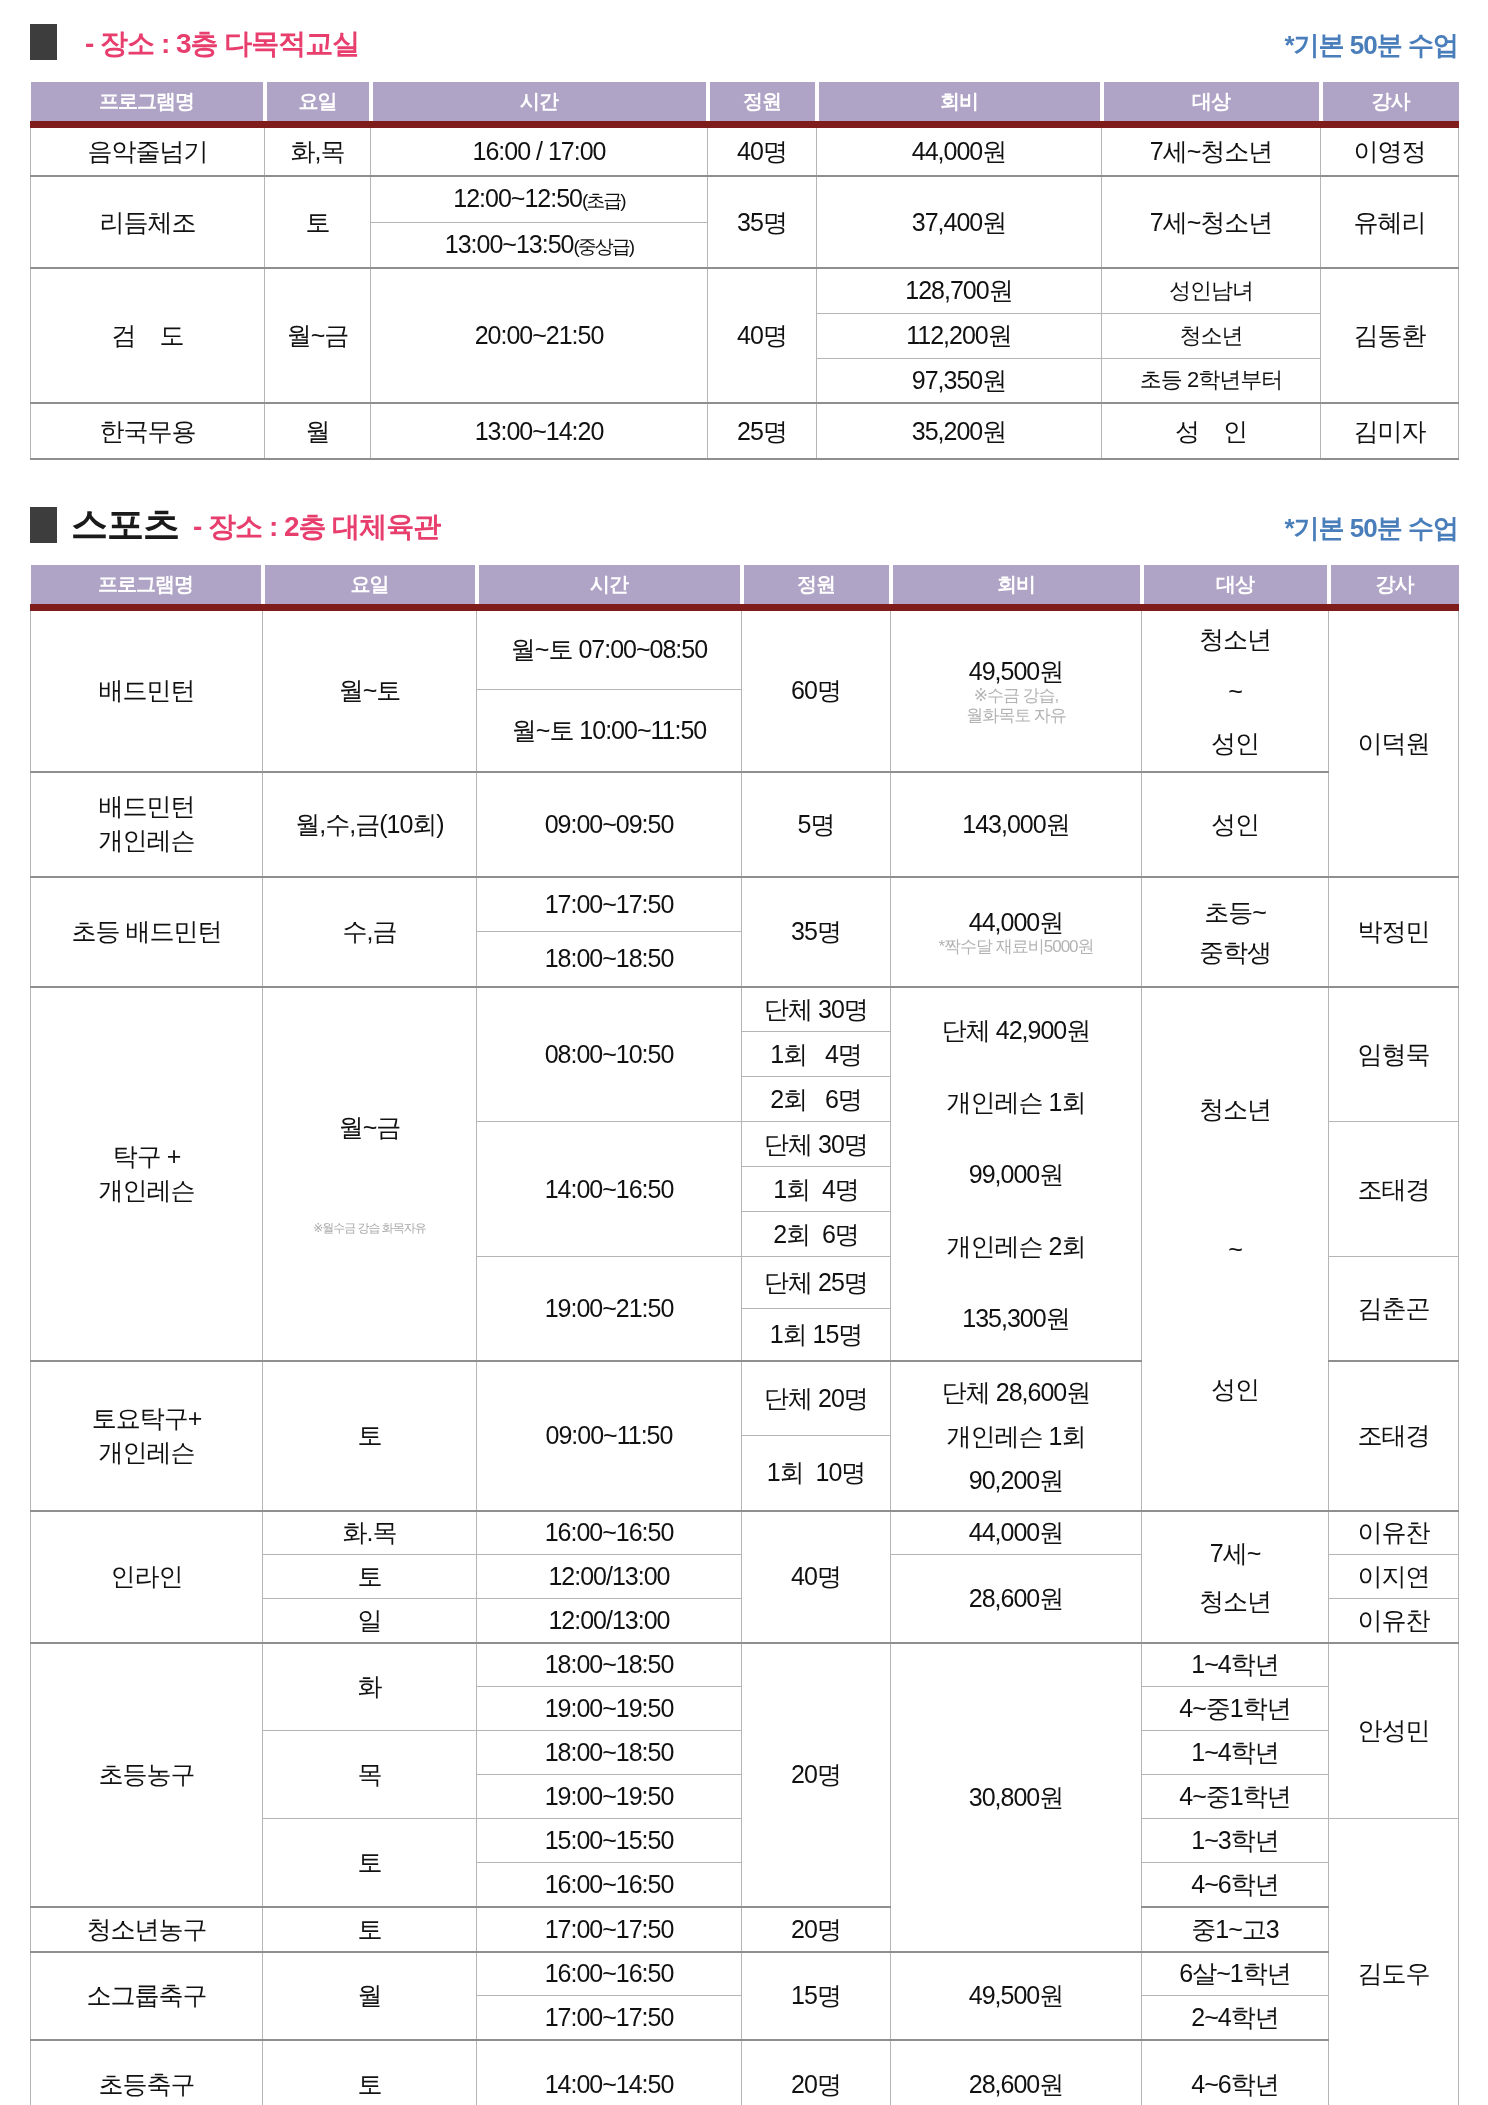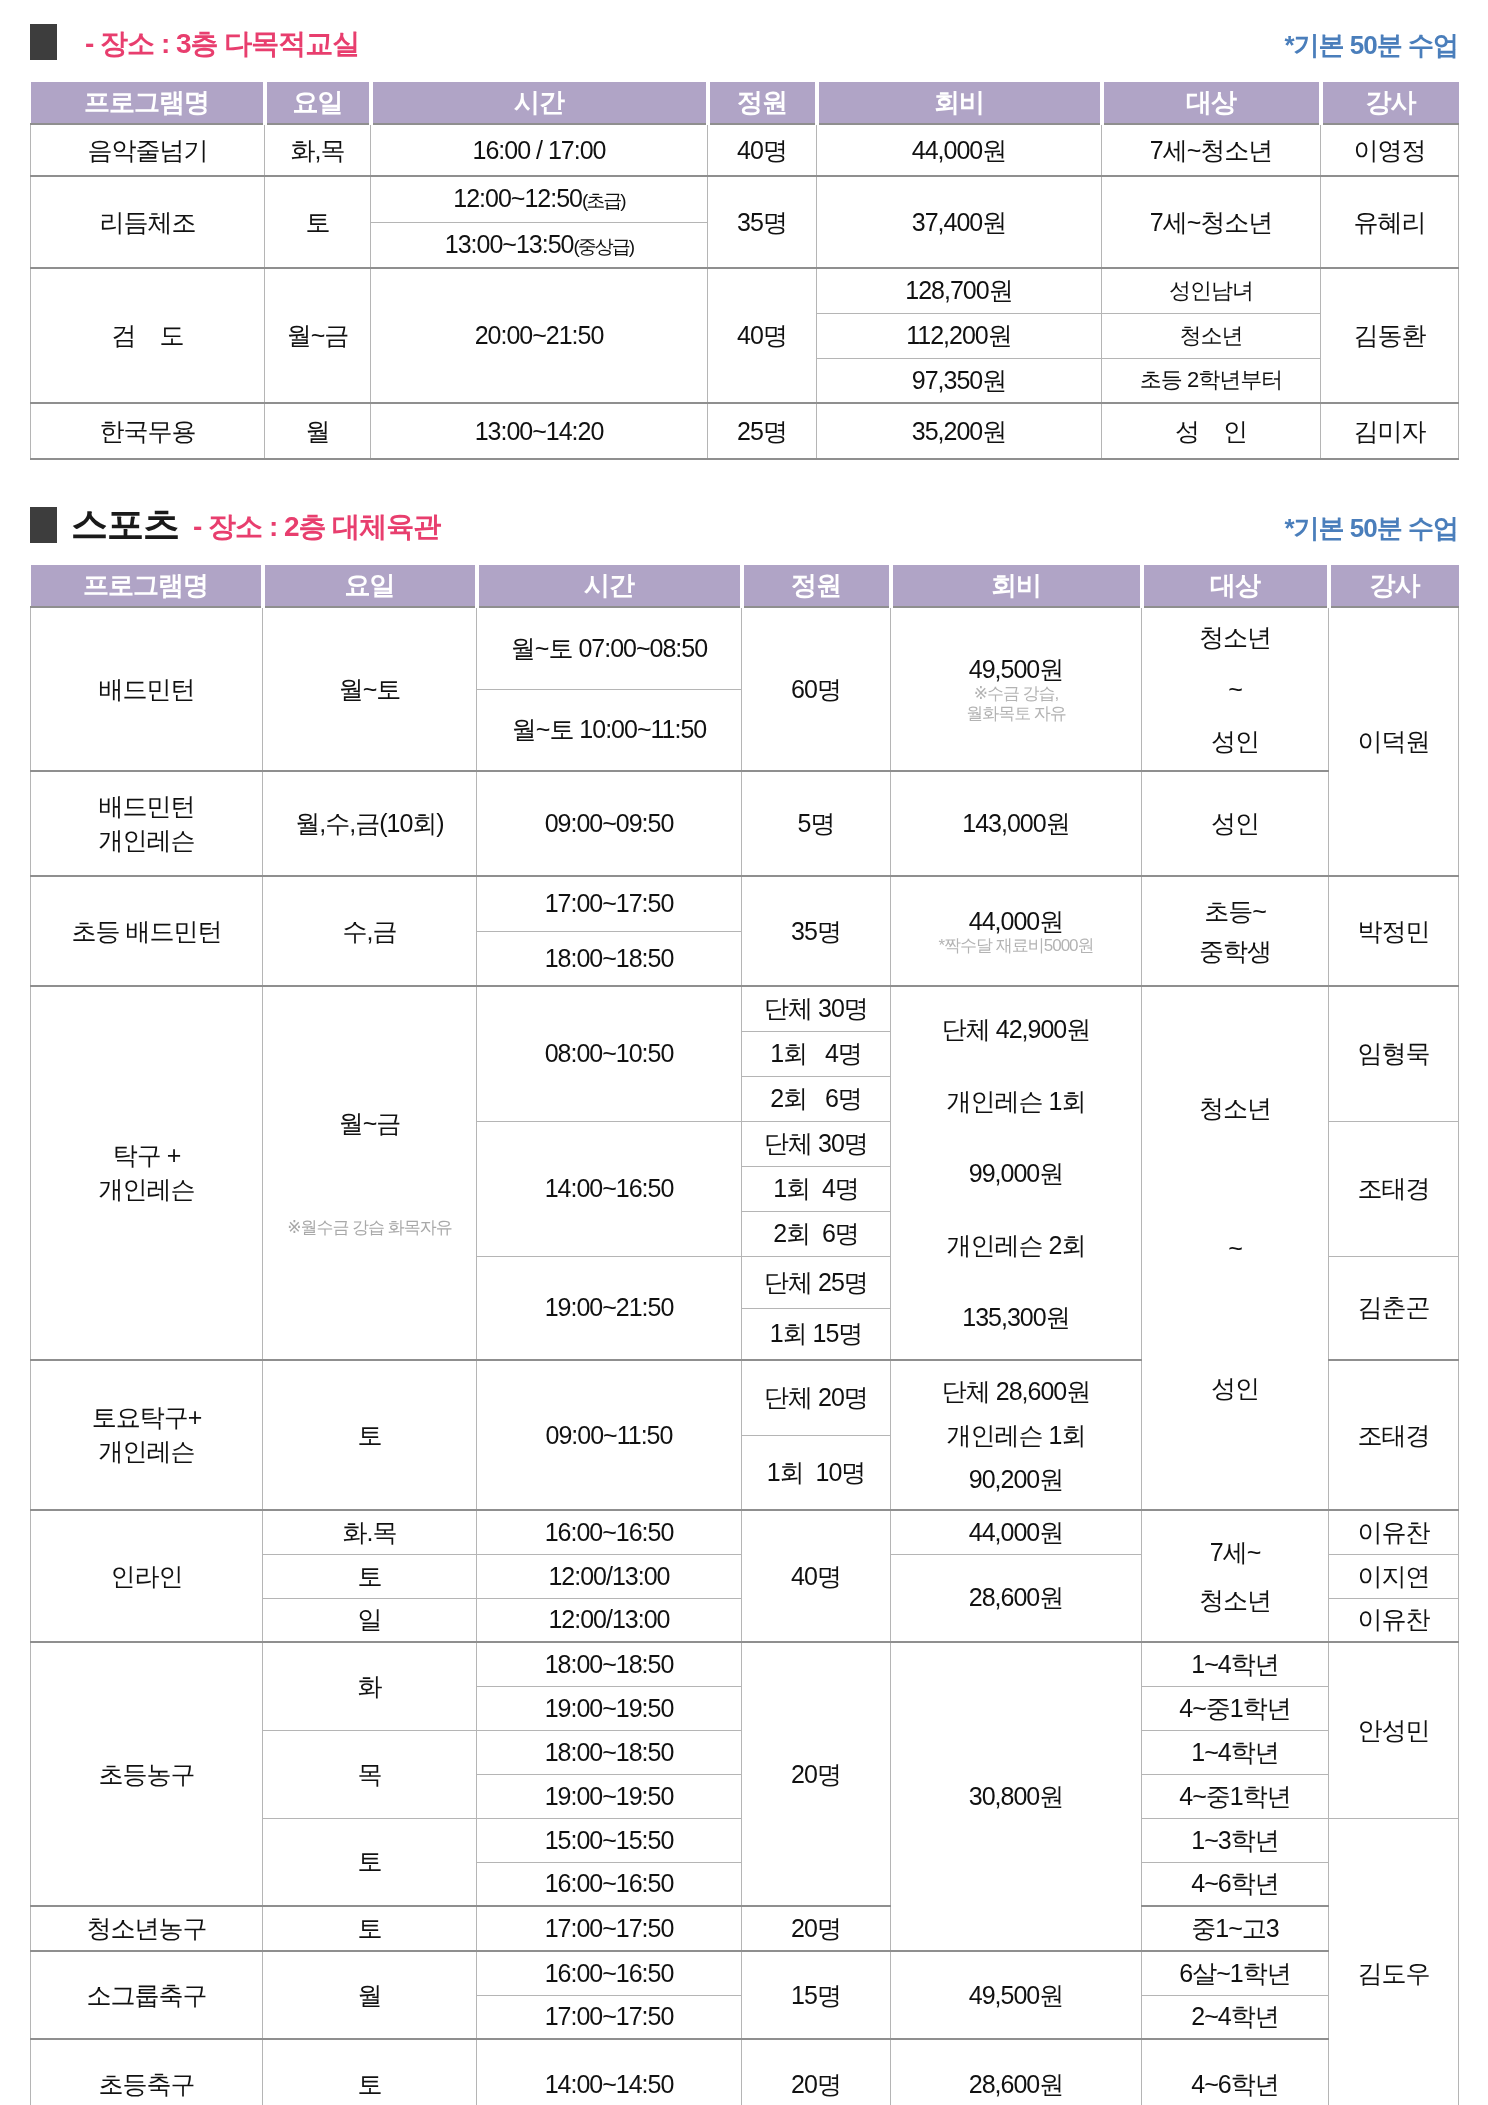--- a/index.html
+++ b/index.html
@@ -14,22 +14,22 @@
   .sec-head { display: flex; align-items: flex-end; margin: 0 0 22px 0; }
   .bullet { width: 27px; height: 36px; background: #3d3d3d; margin-right: 14px; flex: 0 0 auto; }
   .sec-title { font-size: 37px; font-weight: bold; color: #1a1a1a; letter-spacing: -1px; line-height: 1; }
   .sec-loc { font-size: 28px; font-weight: bold; color: #e83e6e; margin-left: 14px; line-height: 1.1; letter-spacing: -1px; }
   .sec-note { margin-left: auto; font-size: 26px; font-weight: bold; color: #4a7ebb; line-height: 1.1; letter-spacing: -1px; }
   .sec2 { margin-top: 46px; }
 
   
   table { border-collapse: collapse; table-layout: fixed; width: 1428px; border-bottom: 2px solid #8f8f8f; }
   th {
-    background: #b0a4c6; color: #ffffff; font-weight: bold; font-size: 26px;
-    height: 42px; border-right: 4px solid #ffffff; border-bottom: 1px solid #7f1d1d;
+    background: #b0a4c6; color: #ffffff; font-weight: bold; font-size: 20px;
+    height: 42px; border-right: 4px solid #ffffff; border-bottom: 7px solid #7f1d1d;
     letter-spacing: -1px;
   }
   th:last-child { border-right: none; }
   td {
     border: 1px solid #b5b5b5; text-align: center; vertical-align: middle;
     font-size: 25px; letter-spacing: -1px; padding: 2px 4px; overflow: hidden;
   }
   tr.major > td { border-top: 2px solid #8f8f8f; }
   .pre { white-space: pre; }
   .inline-note { font-size: 19px; letter-spacing: -2px; }
@@ -41,21 +41,21 @@
   .h90 { height: 90px; } .h105 { height: 105px; }
 
   .lh52 div { line-height: 52px; }     
   .lh40 div { line-height: 40px; }     
   .lh72 div { line-height: 72px; }     
   .lh140 div { line-height: 140px; }   
   .lh44 div { line-height: 44px; }     
   .lh48 div { line-height: 48px; }     
   .fee-main { font-size: 25px; line-height: 30px; }
   .fee-note { font-size: 17px; color: #b3b3b3; line-height: 20px; letter-spacing: -1px; }
-  .day-note { font-size: 17px; color: #a8a8a8; margin-top: 76px; letter-spacing: -1px; }
+  .day-note { font-size: 12px; color: #a8a8a8; margin-top: 76px; letter-spacing: -1px; }
   .kendo-target { font-size: 22px; }
 </style>
 </head>
 <body>
 
 <div class="page">
 
   <div class="sec-head">
     <div class="bullet"></div>
     <div class="sec-loc">- 장소 : 3층 다목적교실</div>

